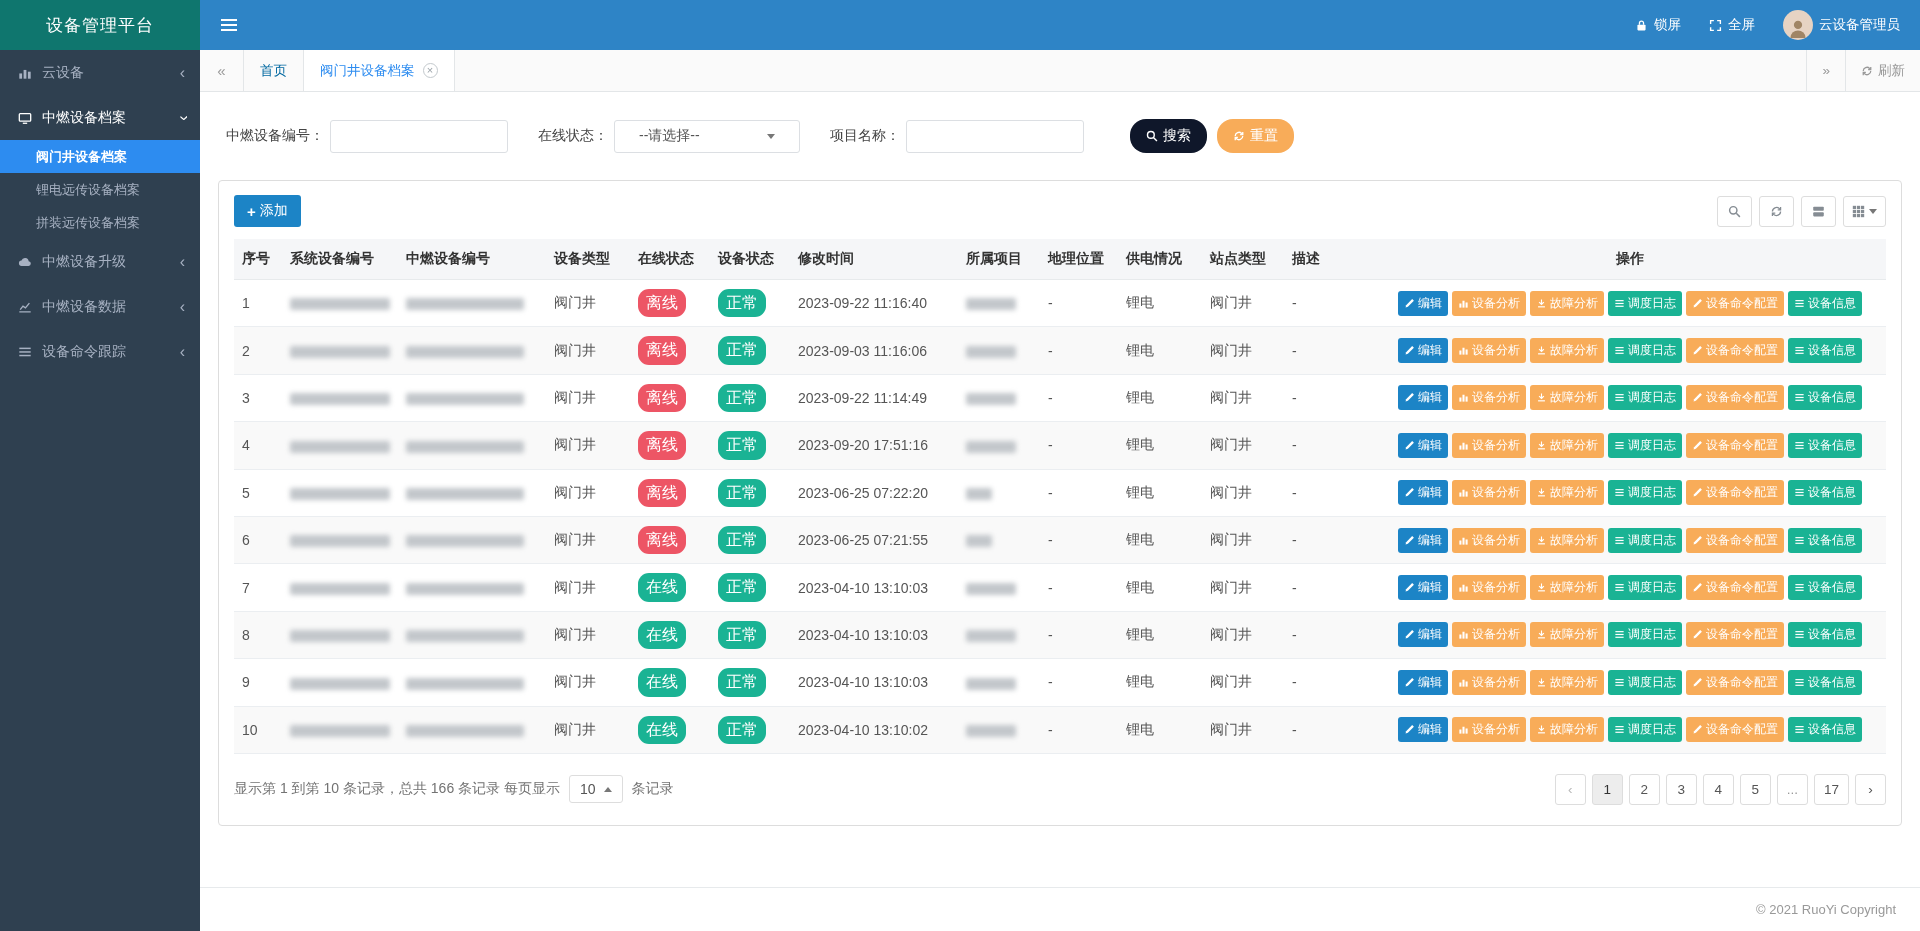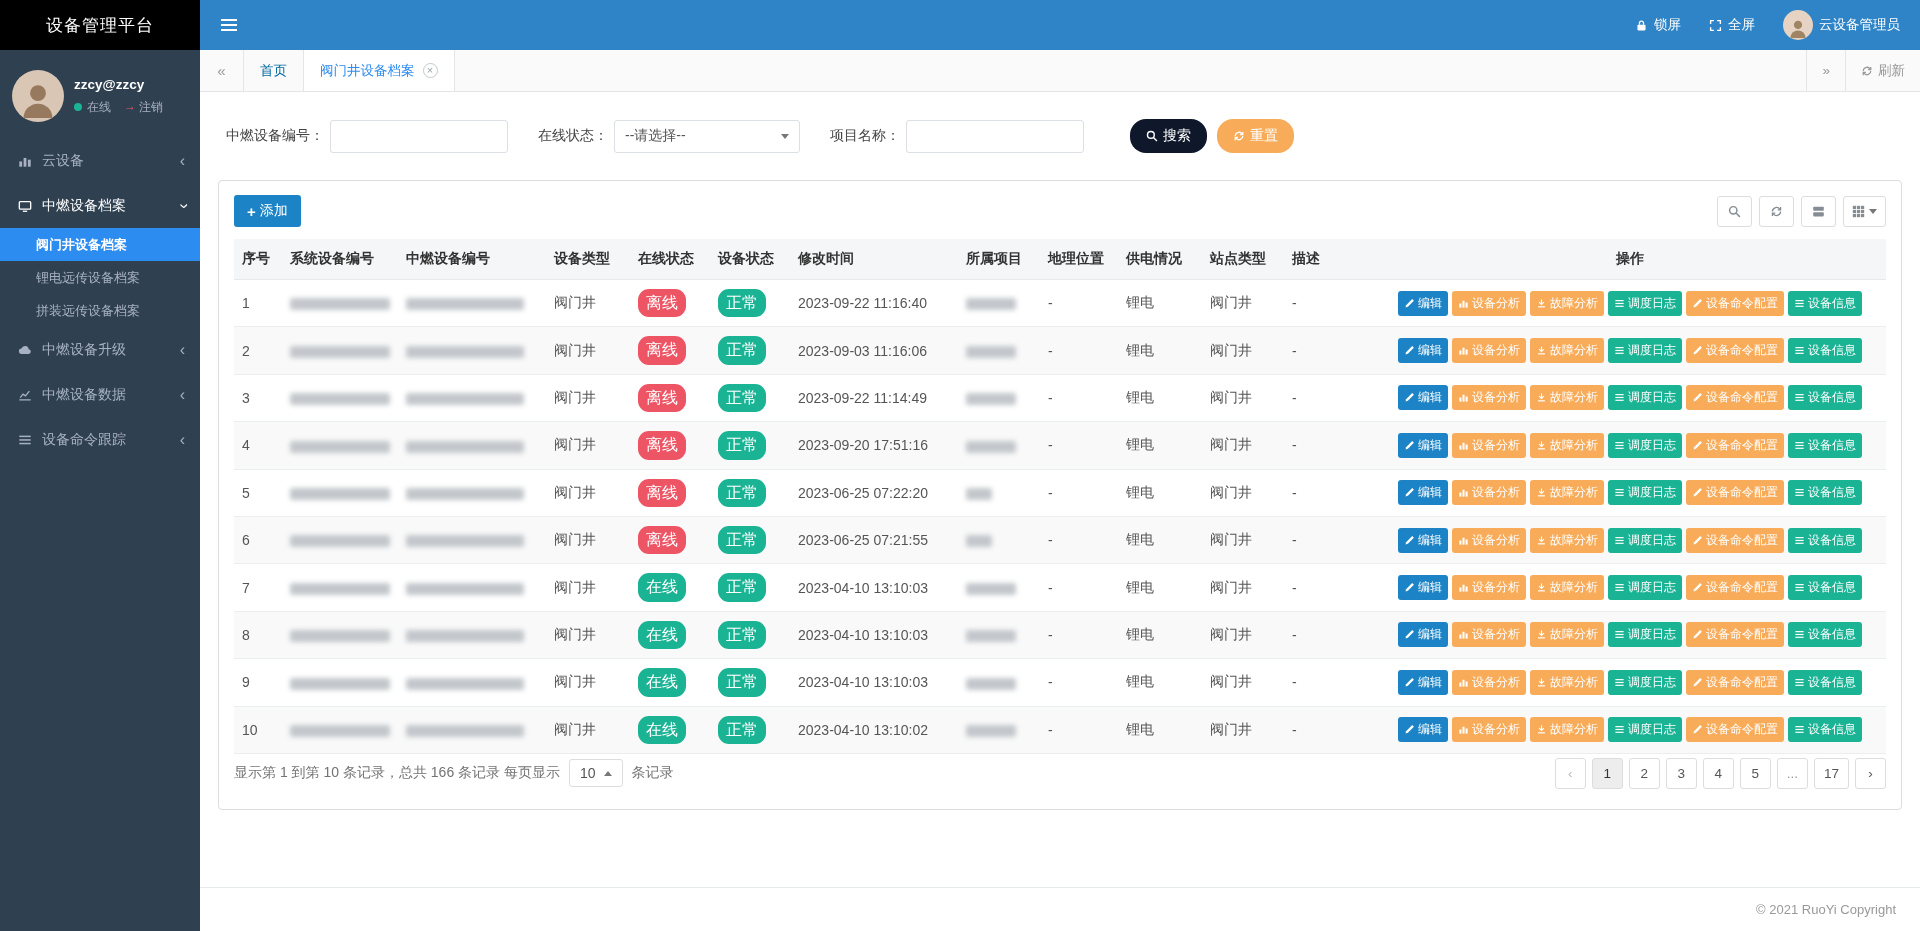--- a/index.html
+++ b/index.html
@@ -1,21 +1,21 @@
 <!DOCTYPE html>
 <html><head>
 <meta charset="utf-8">
 <style>
   *{box-sizing:border-box;margin:0;padding:0}
   html,body{width:1920px;height:931px}
   body{font-family:"Liberation Sans","DejaVu Sans",sans-serif;font-size:14px;color:#555;background:#fff;overflow:hidden}
 
   
   .topbar{height:50px;background:#2e84c6;display:flex;align-items:center}
-  .logo{width:200px;height:50px;background:#000000;color:#fff;font-size:17px;display:flex;align-items:center;justify-content:center;letter-spacing:1px;flex-shrink:0}
+  .logo{width:200px;height:50px;background:#0f766e;color:#fff;font-size:17px;display:flex;align-items:center;justify-content:center;letter-spacing:1px;flex-shrink:0}
   .hamburger{width:58px;height:50px;display:flex;align-items:center;justify-content:center;cursor:pointer}
   .bars{display:flex;flex-direction:column;gap:3px}
   .bars b{display:block;width:16px;height:2px;background:#fff}
   .top-right{margin-left:auto;display:flex;align-items:center;gap:28px;padding-right:20px;color:#fff}
   .top-item{display:flex;align-items:center;gap:6px;font-size:13.5px;cursor:pointer;color:#fff}
   .top-item .wic{width:13px;height:13px;display:inline-flex}
   .avatar-sm{width:30px;height:30px;border-radius:50%;background:#e6d3c3;display:flex;align-items:flex-end;justify-content:center;overflow:hidden}
   .avatar-sm svg{width:22px;height:22px;color:#a08565}
 
   
@@ -50,21 +50,21 @@
   .tab-right{margin-left:auto;display:flex;align-items:stretch}
   .tab-rbtn{display:flex;align-items:center;gap:5px;padding:0 15px;border-left:1px solid #e3e6e8;color:#999;cursor:pointer;font-size:13.5px}
   .tab-rbtn .gic{width:12px;height:12px;display:inline-flex}
 
   
   .page{flex:1;display:flex;flex-direction:column;background:#fff;overflow:hidden}
   .search-panel{display:flex;align-items:center;padding:27px 26px 23px;flex-shrink:0}
   .f-group{display:flex;align-items:center;margin-right:30px}
   .f-group label{color:#444;margin-right:6px;white-space:nowrap}
   .f-input{width:178px;height:33px;border:1px solid #dcdfe3;border-radius:3px;padding:0 10px;font-size:14px;color:#555;outline:none;font-family:inherit;background:#fff}
-  .f-select{width:186px;height:33px;border:1px solid #dcdfe3;border-radius:3px;background:#fff;display:flex;align-items:center;justify-content:space-between;padding:0 10px;color:#555;cursor:pointer}
+  .f-select{width:186px;height:33px;border:1px solid #dcdfe3;border-radius:3px;background:#fff;display:flex;align-items:center;justify-content:space-between;padding:0 24px;color:#555;cursor:pointer}
   .btn-search,.btn-reset{display:inline-flex;align-items:center;gap:5px;border:none;color:#fff;font-size:14px;padding:8px 16px;border-radius:16px;cursor:pointer;font-family:inherit}
   .btn-search{background:#0f172a;margin-left:16px}
   .btn-reset{background:#f8ac59;margin-left:10px}
   .btn-search .wic,.btn-reset .wic{width:12px;height:12px;display:inline-flex}
 
   
   .table-panel{margin:4px 18px 0;border:1px solid #ddd;border-radius:4px;padding:14px 15px 20px;flex-shrink:0;background:#fff}
   .panel-toolbar{display:flex;align-items:center;margin-bottom:12px}
   .btn-add{display:inline-flex;align-items:center;gap:4px;background:#1c84c6;color:#fff;border:none;border-radius:3px;padding:7px 13px;font-size:14px;cursor:pointer;font-family:inherit}
   .plus{font-size:15px;font-weight:bold;line-height:1}
@@ -86,21 +86,21 @@
 
   .abtn{display:inline-flex;align-items:center;gap:3px;border:none;color:#fff;font-size:12px;padding:4px 6px;border-radius:3px;margin:0 2px;cursor:pointer;font-family:inherit;vertical-align:middle}
   .ai{display:inline-flex}
   .bic{width:11px;height:11px}
   .blue{background:#1c84c6}.orange{background:#f8ac59}.teal{background:#1ab394}
 
   .blur{display:inline-block;height:12px;border-radius:2px;background:#c3c7cb;filter:blur(2.5px);vertical-align:middle}
   .b-sys{width:100px}.b-gas{width:118px}.b-prj{width:50px}
   tbody tr:nth-child(5) .b-prj,tbody tr:nth-child(6) .b-prj{width:26px}
 
-  .table-footer{display:flex;align-items:center;margin-top:4px}
+  .table-footer{display:flex;align-items:center;margin-top:20px}
   .summary{display:flex;align-items:center;gap:9px;color:#737373;font-size:14px}
   .page-size{display:inline-flex;align-items:center;gap:8px;border:1px solid #ddd;border-radius:3px;padding:5px 10px;background:#fff;color:#555;cursor:pointer}
   .tri-up{width:0;height:0;border-left:4px solid transparent;border-right:4px solid transparent;border-bottom:5px solid #777}
   .tri-down{width:0;height:0;border-left:4px solid transparent;border-right:4px solid transparent;border-top:5px solid #777}
   .pagination{margin-left:auto;display:flex;list-style:none}
   .pagination li{margin-left:6px;cursor:pointer}
   .pagination a{display:block;min-width:31px;height:31px;line-height:29px;text-align:center;border:1px solid #ddd;border-radius:3px;background:#fff;color:#555;font-size:13.5px;padding:0 9px}
   .pagination li.active a{background:#ededed;color:#333}
   .pagination li.prev a{color:#b8b8b8}
   .pagination li.disabled{cursor:default}
@@ -146,39 +146,20 @@
           </svg>
       </span>
       <span>云设备管理员</span>
     </span>
   </div>
 </header>
 
 <div class="layout">
 
   <aside class="sidebar">
-    <div class="profile">
-      <div class="avatar-lg">
-        <svg viewBox="0 0 16 16" fill="currentColor">
-            <circle cx="8" cy="5" r="3"></circle>
-            <path d="M2.5 14.5a5.5 5.5 0 0 1 11 0z"></path>
-          </svg>
-      </div>
-      <div class="pinfo">
-        <div class="pname">zzcy@zzcy</div>
-        <div class="pstat">
-          <span class="dot"></span>
-          <span>在线</span>
-          <span class="plogout">
-            <span class="lg-ic">→</span>
-            <span>注销</span>
-          </span>
-        </div>
-      </div>
-    </div>
 
     <nav>
       <div class="nav-item">
         <span class="nav-ic">
           <svg viewBox="0 0 16 16" fill="currentColor">
               <rect x="1.5" y="8.5" width="3.2" height="6"></rect>
               <rect x="6.4" y="4.5" width="3.2" height="10"></rect>
               <rect x="11.3" y="6.5" width="3.2" height="8"></rect>
             </svg>
         </span>

